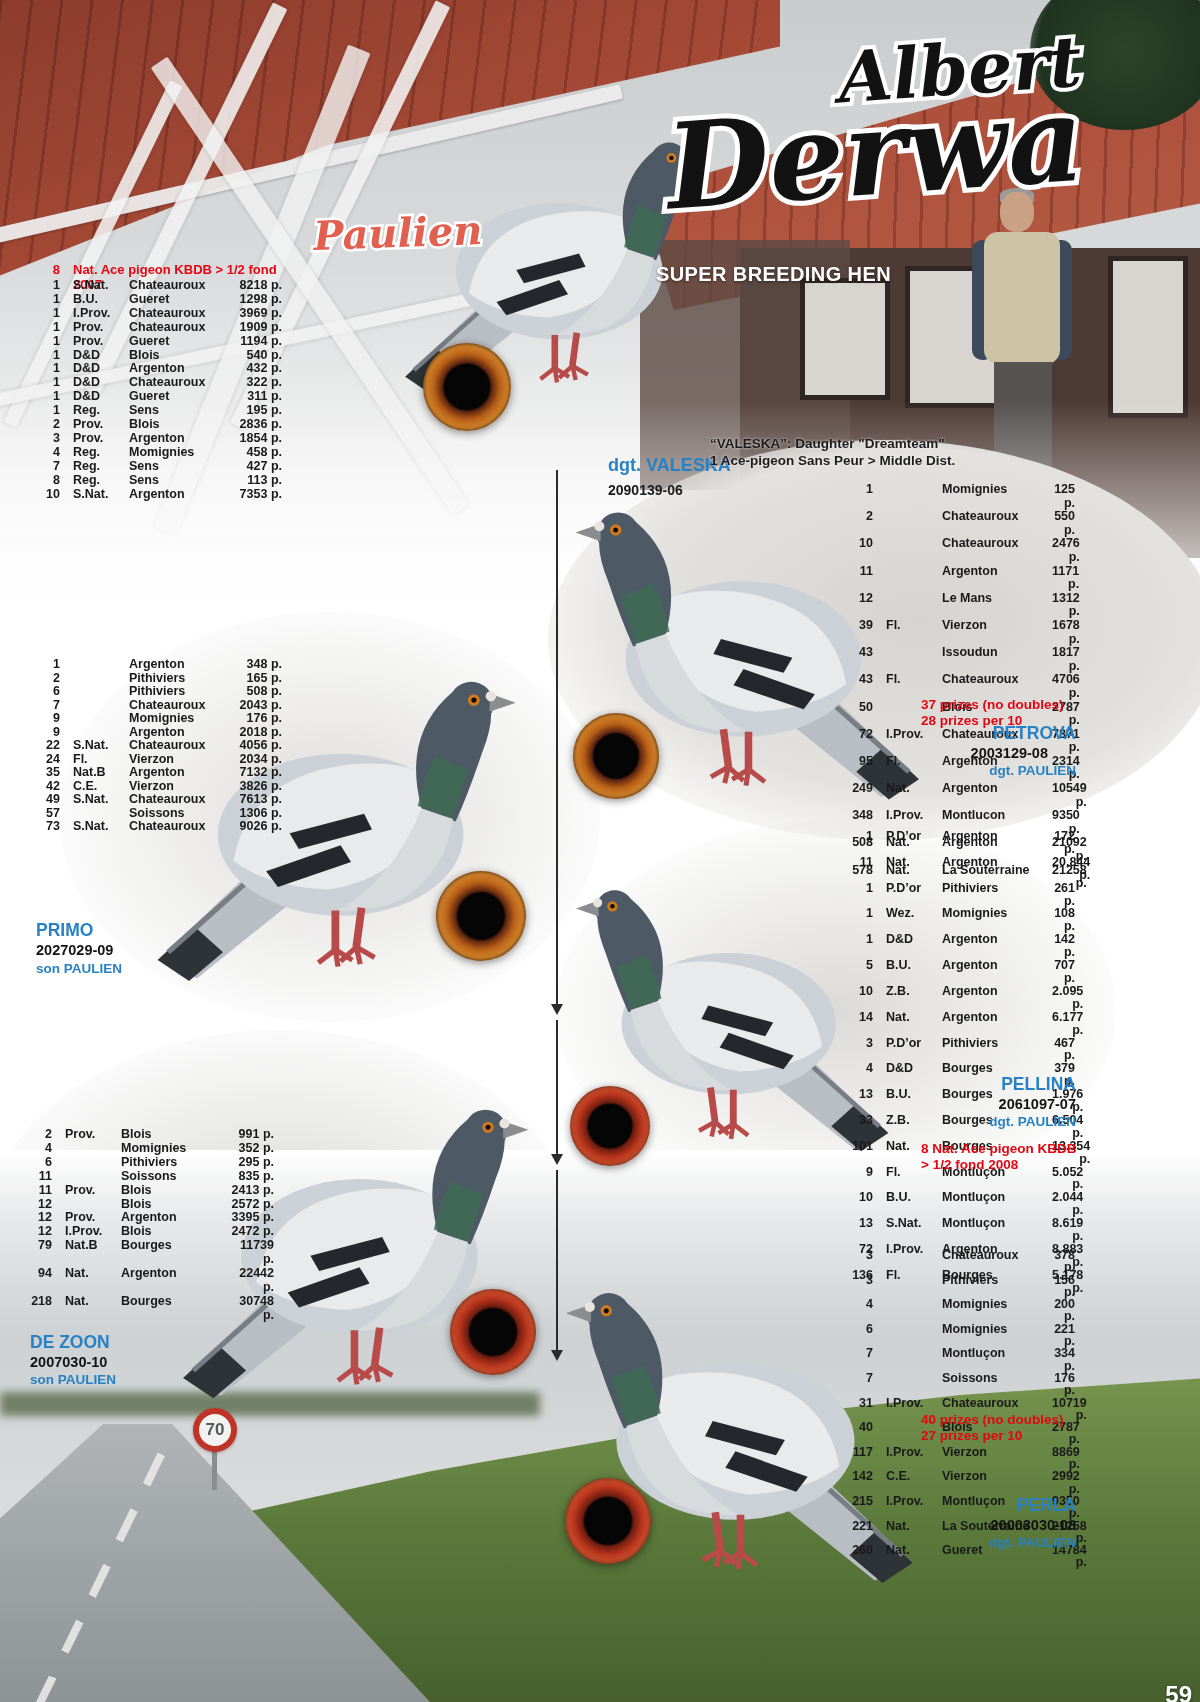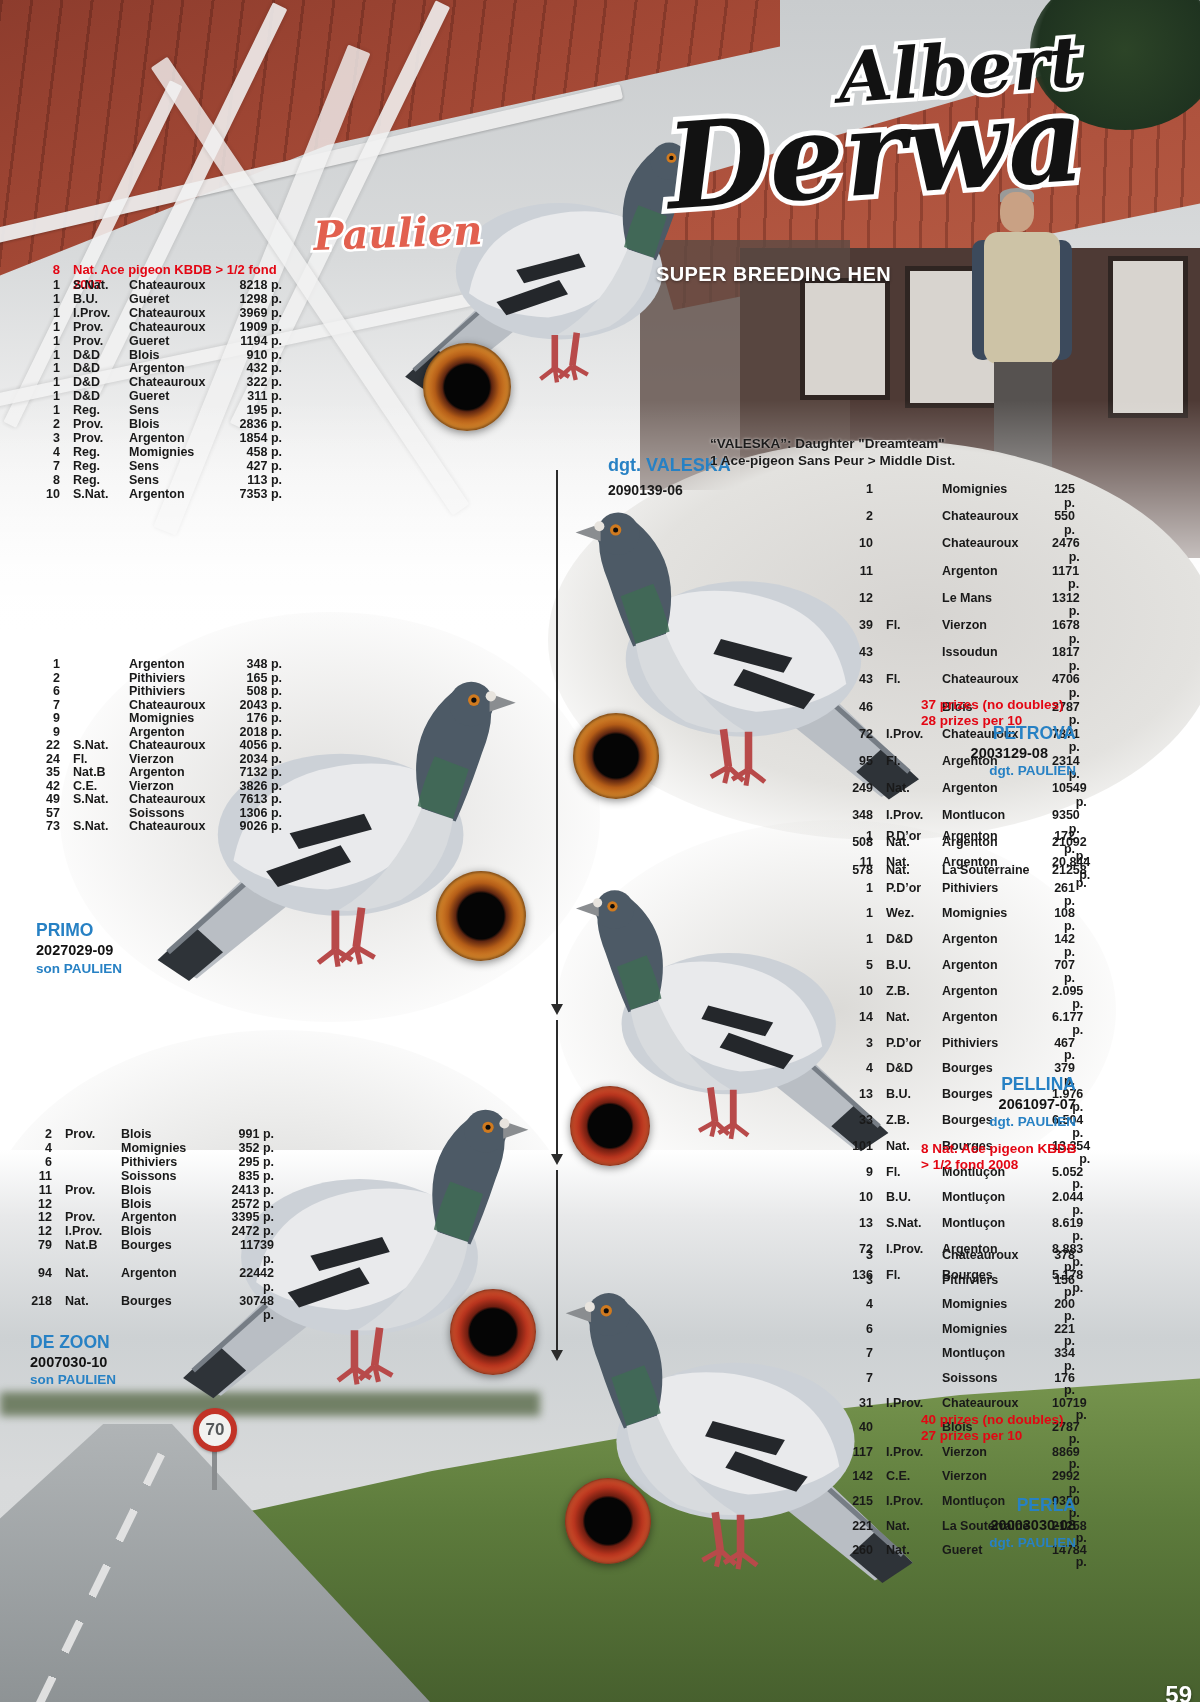--- a/index.html
+++ b/index.html
@@ -249,21 +249,21 @@
       <div class="trow">
         <span class="c-rank">1</span>
         <span class="c-cat">Prov.</span>
         <span class="c-race">Gueret</span>
         <span class="c-pts">1194 p.</span>
       </div>
       <div class="trow">
         <span class="c-rank">1</span>
         <span class="c-cat">D&amp;D</span>
         <span class="c-race">Blois</span>
-        <span class="c-pts">910 p.</span>
+        <span class="c-pts">540 p.</span>
       </div>
       <div class="trow">
         <span class="c-rank">1</span>
         <span class="c-cat">D&amp;D</span>
         <span class="c-race">Argenton</span>
         <span class="c-pts">432 p.</span>
       </div>
       <div class="trow">
         <span class="c-rank">1</span>
         <span class="c-cat">D&amp;D</span>
@@ -370,21 +370,21 @@
         <span class="c-race">Issoudun</span>
         <span class="c-pts">1817 p.</span>
       </div>
       <div class="trow">
         <span class="c-rank">43</span>
         <span class="c-cat">Fl.</span>
         <span class="c-race">Chateauroux</span>
         <span class="c-pts">4706 p.</span>
       </div>
       <div class="trow">
-        <span class="c-rank">46</span>
+        <span class="c-rank">50</span>
         <span class="c-cat"></span>
         <span class="c-race">Blois</span>
         <span class="c-pts">2787 p.</span>
       </div>
       <div class="trow">
         <span class="c-rank">72</span>
         <span class="c-cat">I.Prov.</span>
         <span class="c-race">Chateauroux</span>
         <span class="c-pts">7871 p.</span>
       </div>

